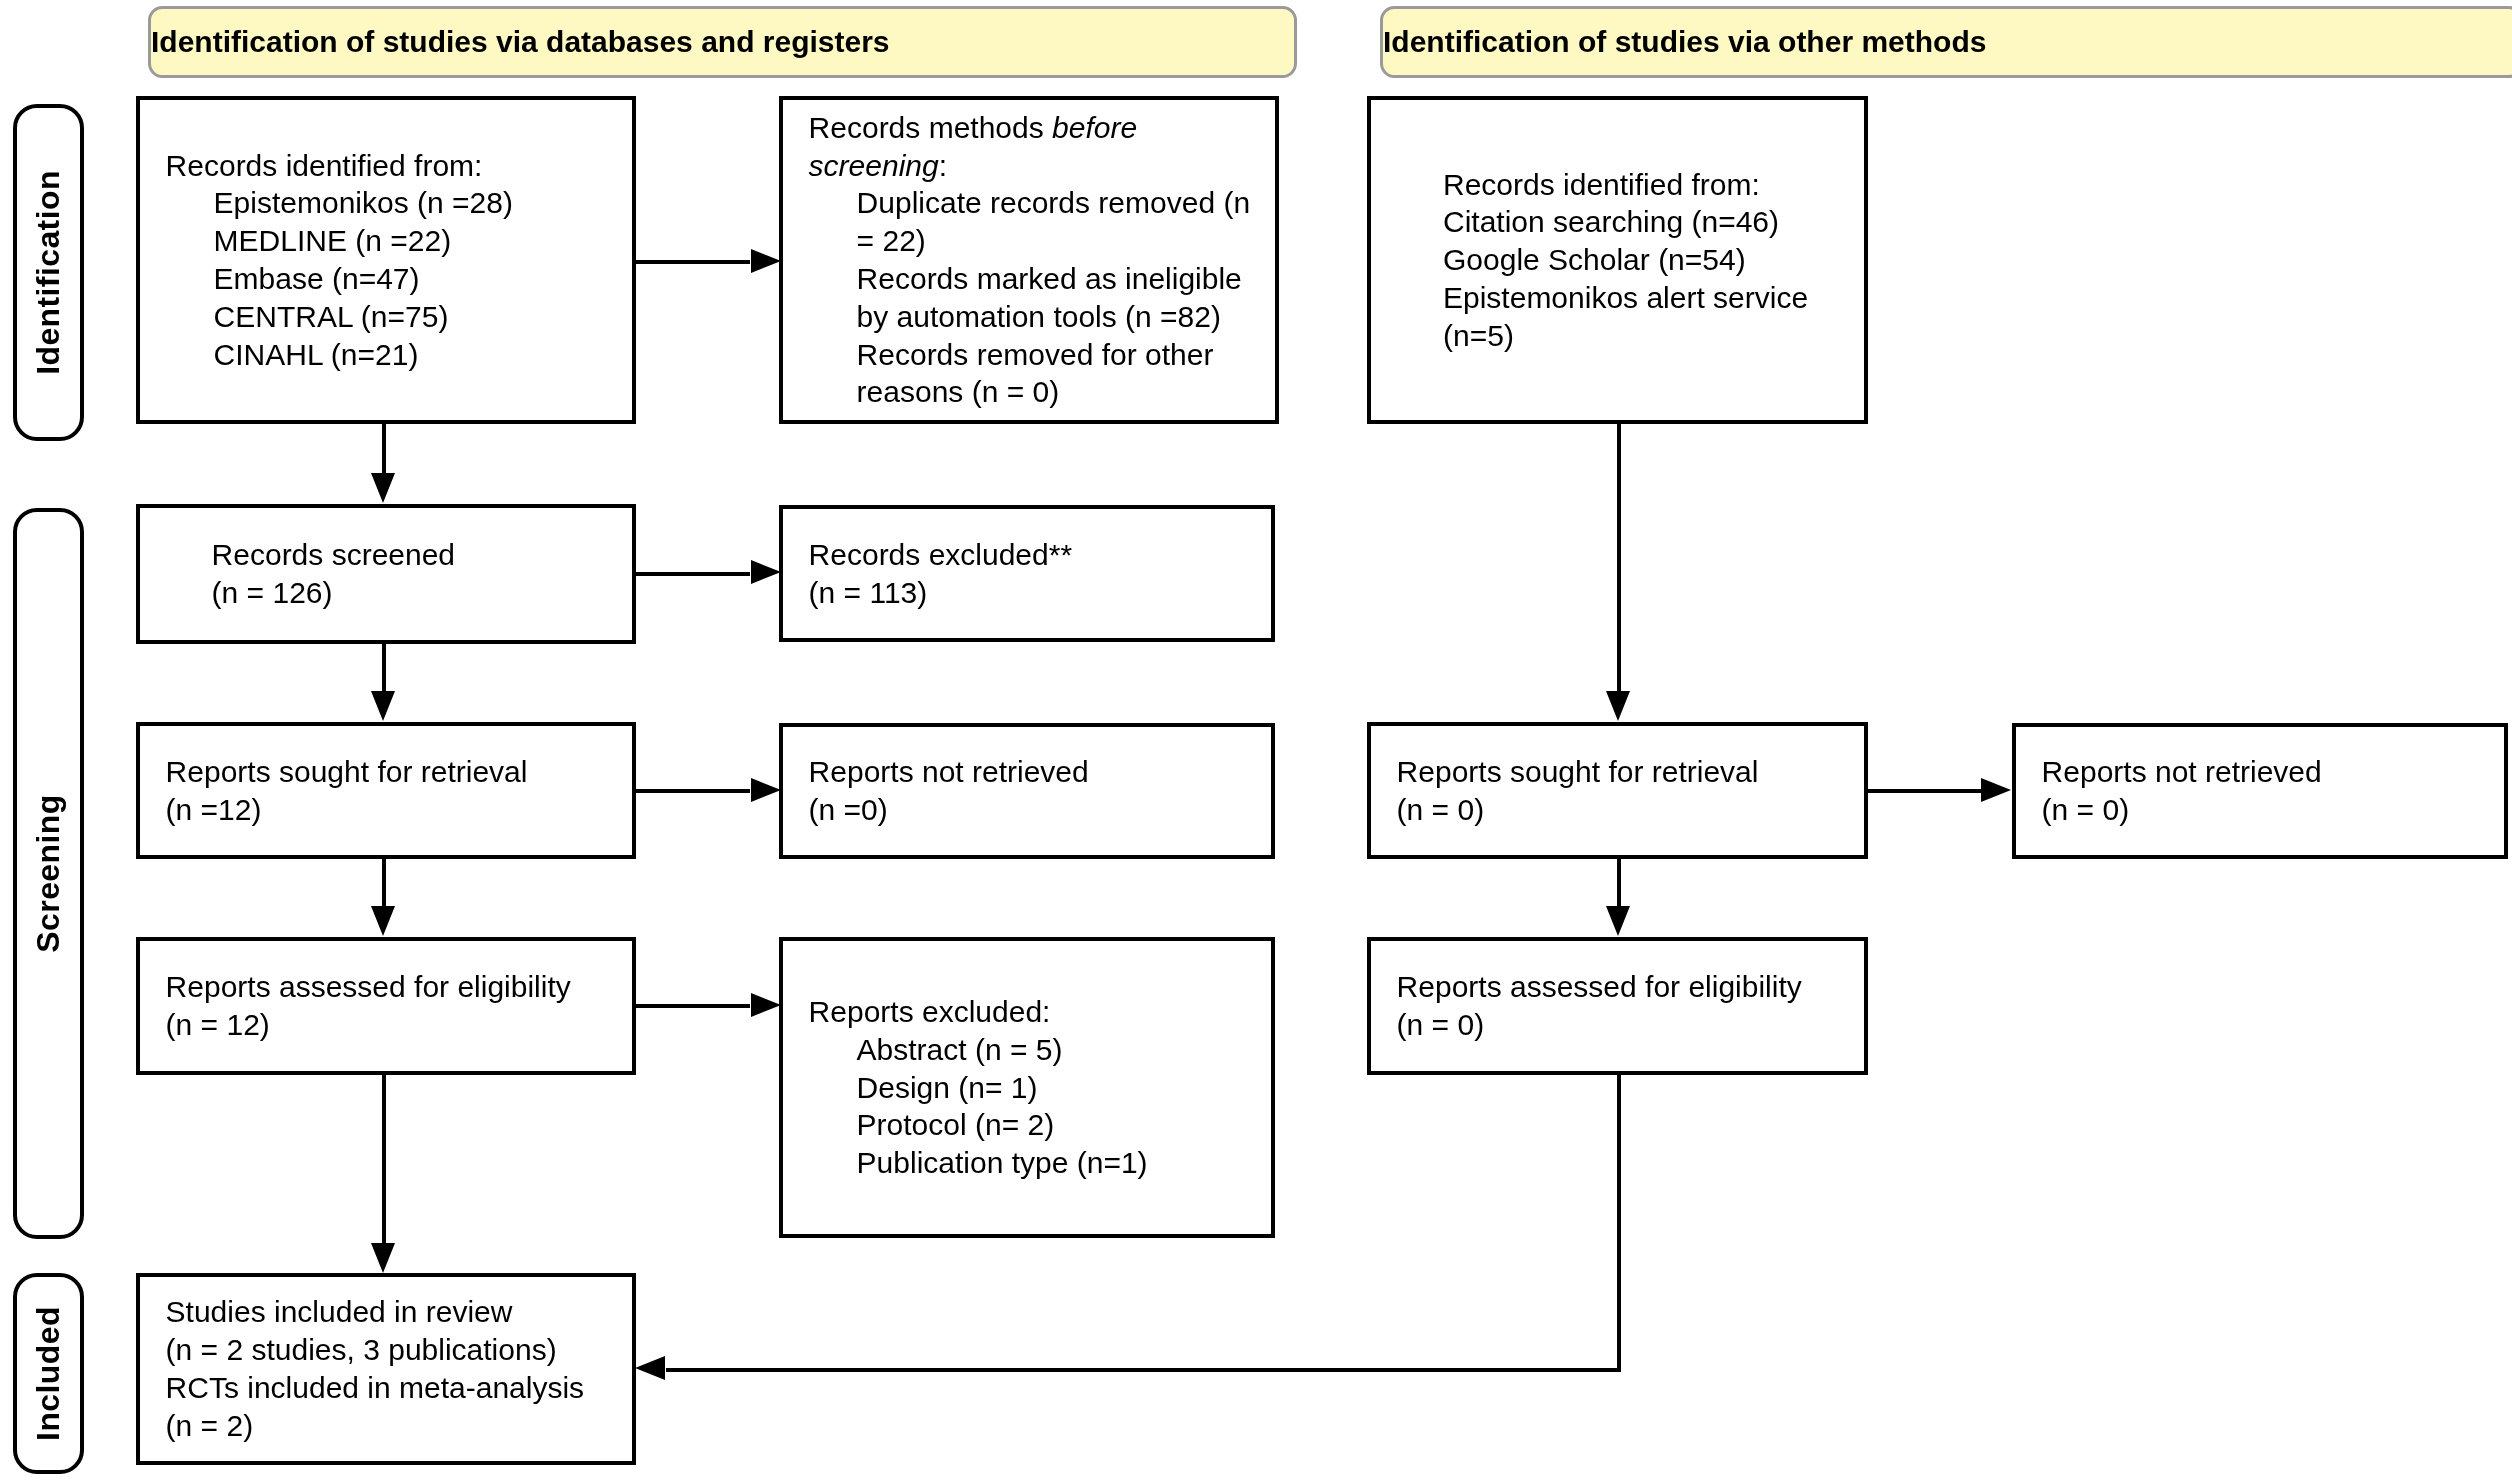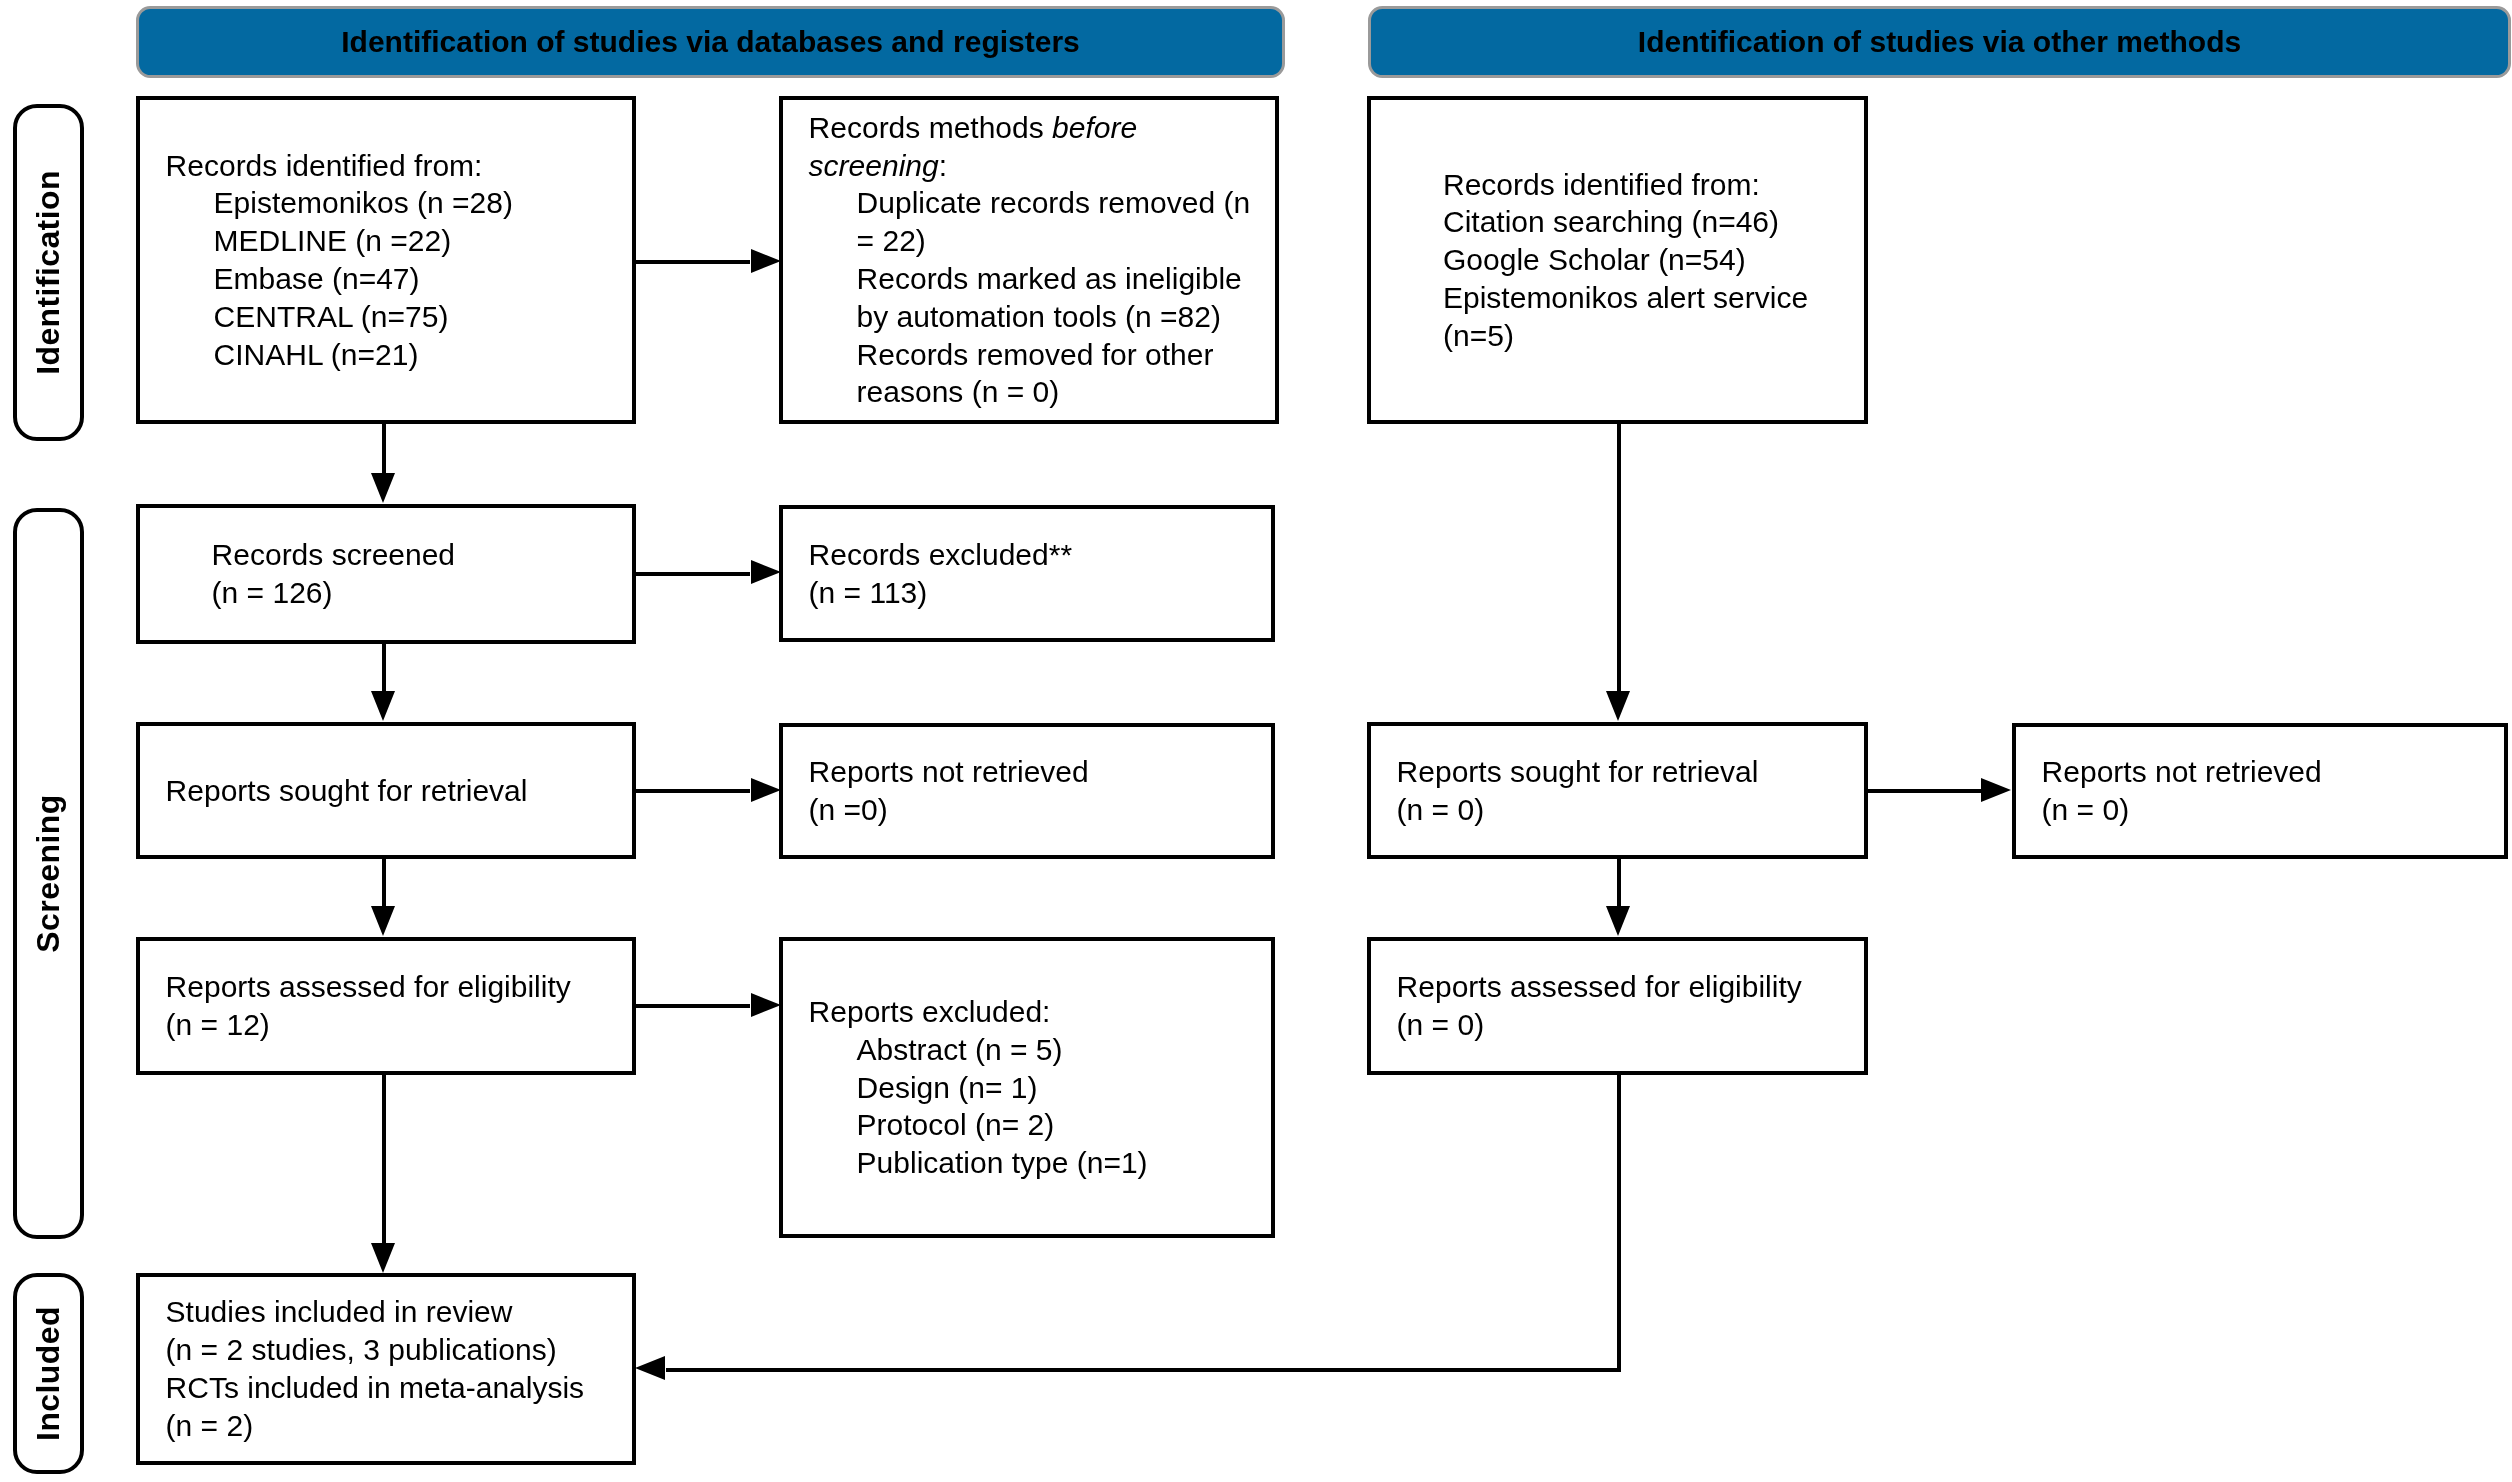--- a/index.html
+++ b/index.html
@@ -1,23 +1,23 @@
 <!DOCTYPE html>
 <html style="font-size:12.8px"><head>
 <meta charset="utf-8">
 <style>
   html,body { margin:0; padding:0; background:#ffffff; }
   .canvas {
     position:relative; width:2512px; height:1483px; background:#ffffff;
     font-family:"Liberation Sans", sans-serif; color:#000000;
   }
   .header {
-    position:absolute; border:3.2px solid #9a9a9a; border-radius:14.4px; background:#0369a1;
-    display:flex; align-items:center; justify-content:center;
-    font-weight:bold; font-size:30px;
+    position:absolute; border:3.2px solid #9a9a9a; border-radius:14.4px; background:#fef9c3;
+    display:flex; align-items:center; justify-content:flex-start;
+    font-weight:bold; font-size:30px;margin-left:12px;
   }
   .stage {
     position:absolute; border:4px solid #000000; border-radius:24px; background:#ffffff;
     display:flex; align-items:center; justify-content:center;
   }
   .stage span {
     transform:rotate(-90deg); white-space:nowrap;
     font-weight:bold; font-size:32px; letter-spacing:0.4px;
   }
   .box {
@@ -97,20 +97,21 @@
   <div class="box" style="left:779px; top:505px; width:496px; height:137px;">
     <div class="box-inner">
       <div class="line">Records excluded**</div>
       <div class="line">(n = 113)</div>
     </div>
   </div>
 
   <div class="box" style="left:136px; top:722px; width:500px; height:137px;">
     <div class="box-inner">
       <div class="line">Reports sought for retrieval</div>
+      <div class="line">(n =12)</div>
     </div>
   </div>
   <div class="box" style="left:779px; top:723px; width:496px; height:136px;">
     <div class="box-inner">
       <div class="line">Reports not retrieved</div>
       <div class="line">(n =0)</div>
     </div>
   </div>
   <div class="box" style="left:1367px; top:722px; width:501px; height:137px;">
     <div class="box-inner">

